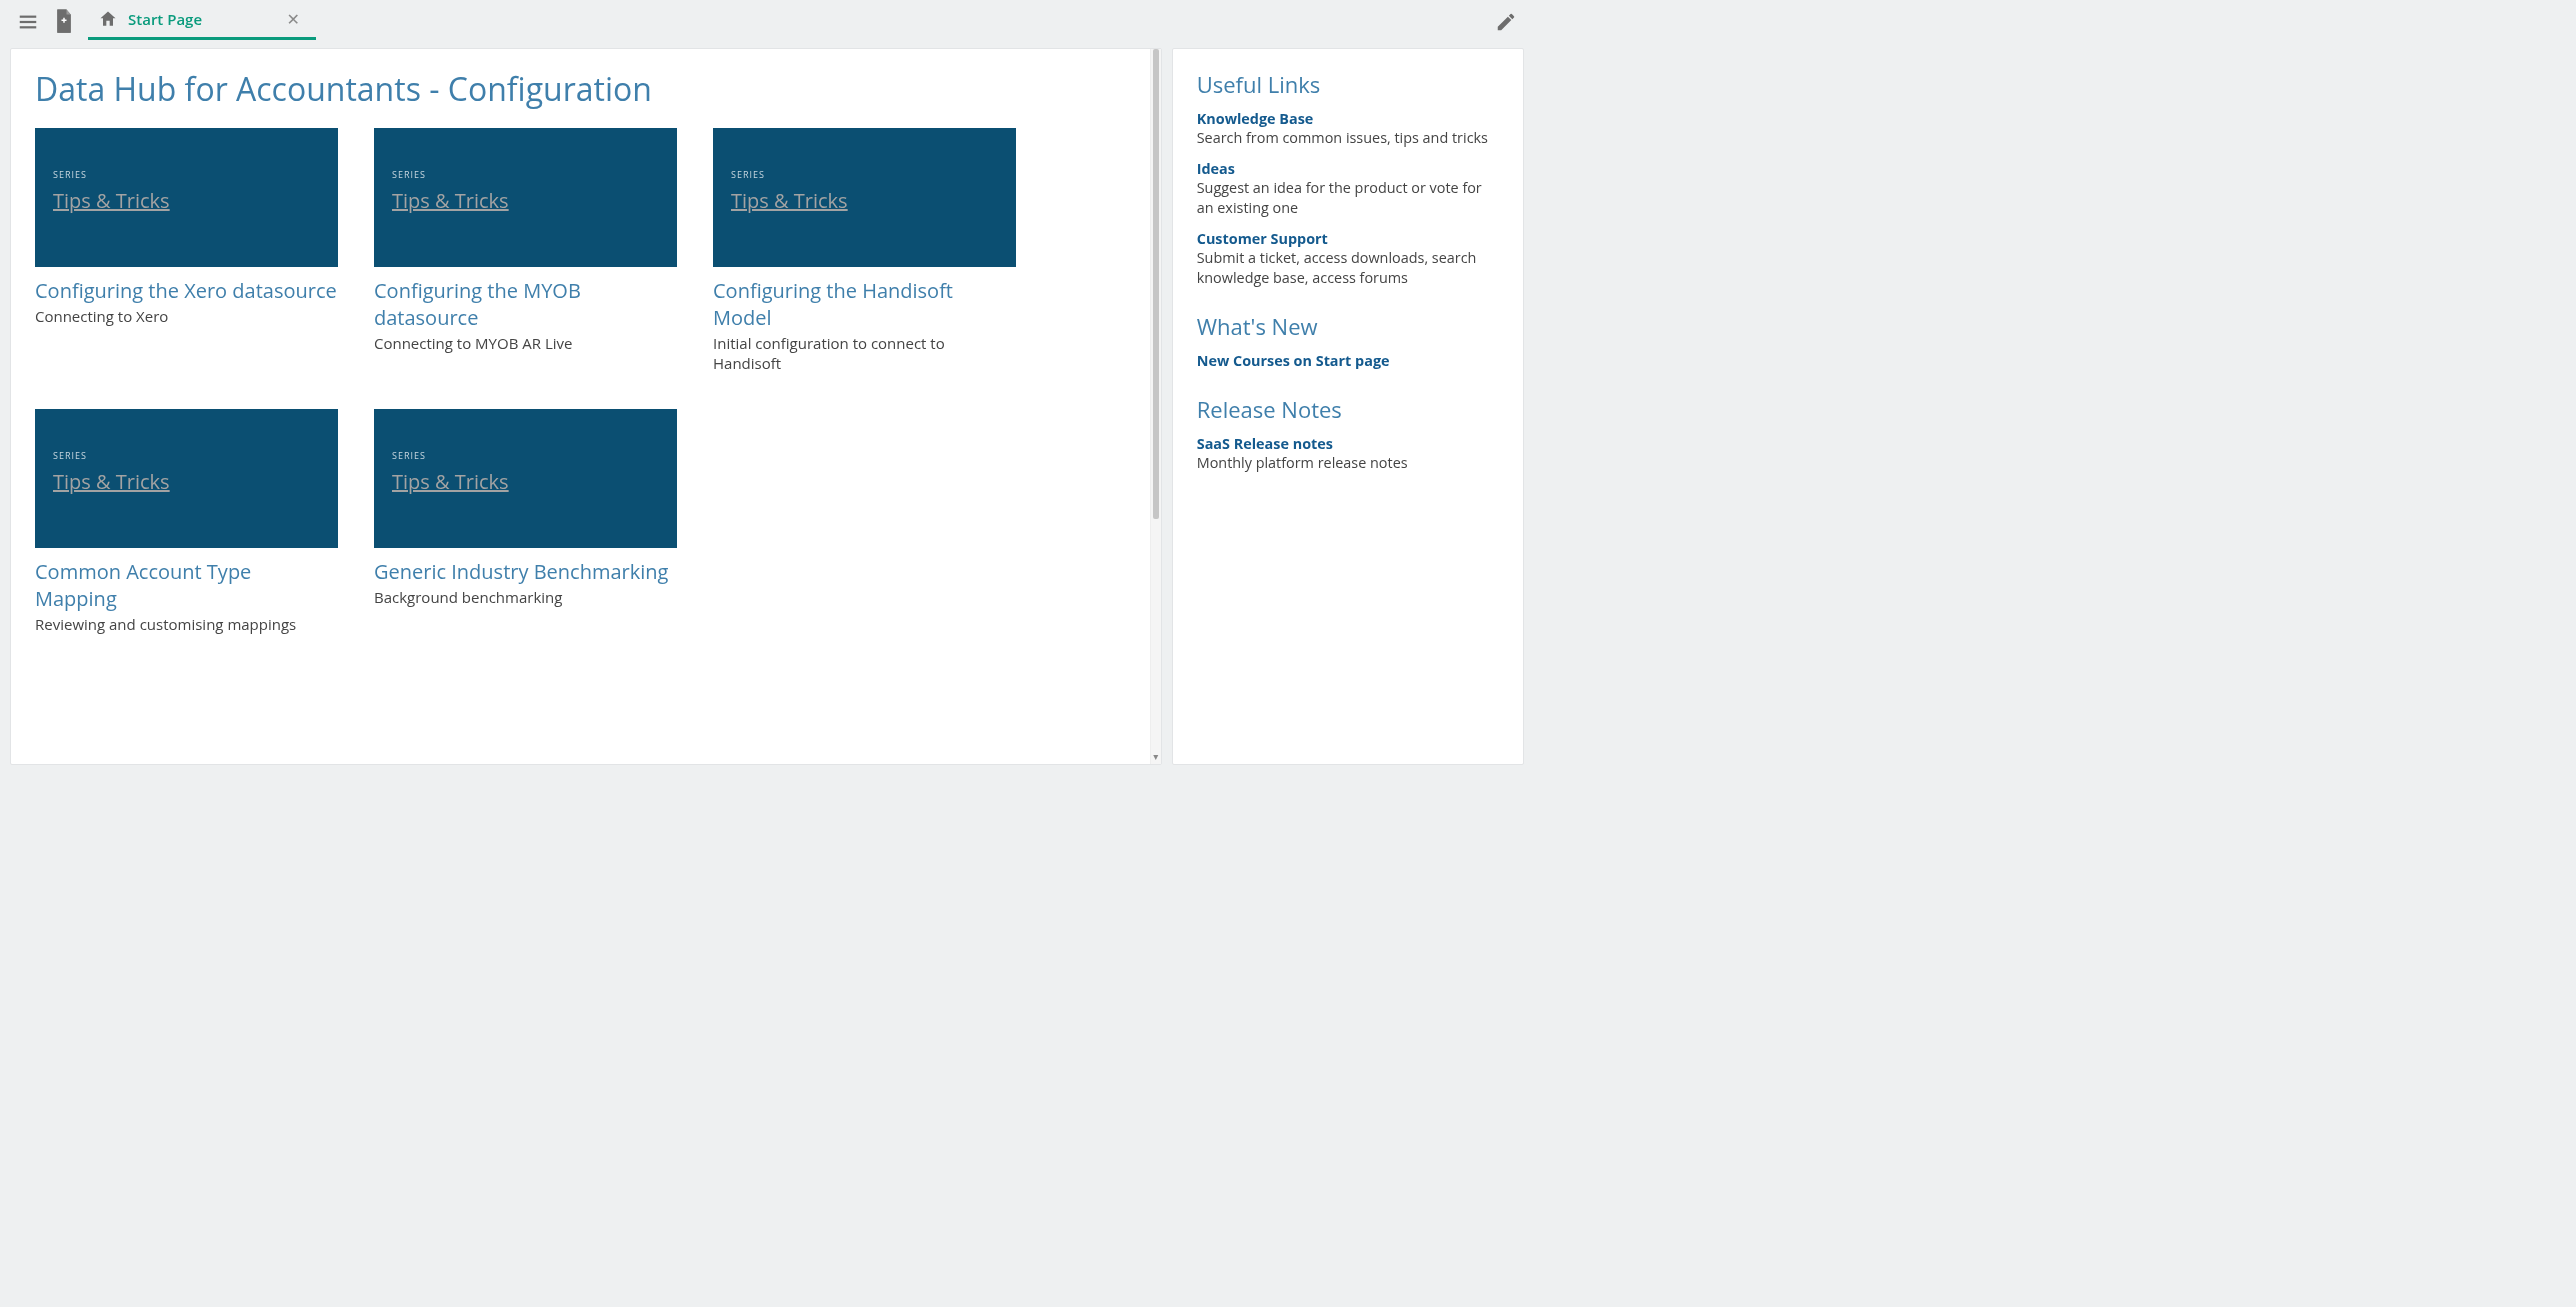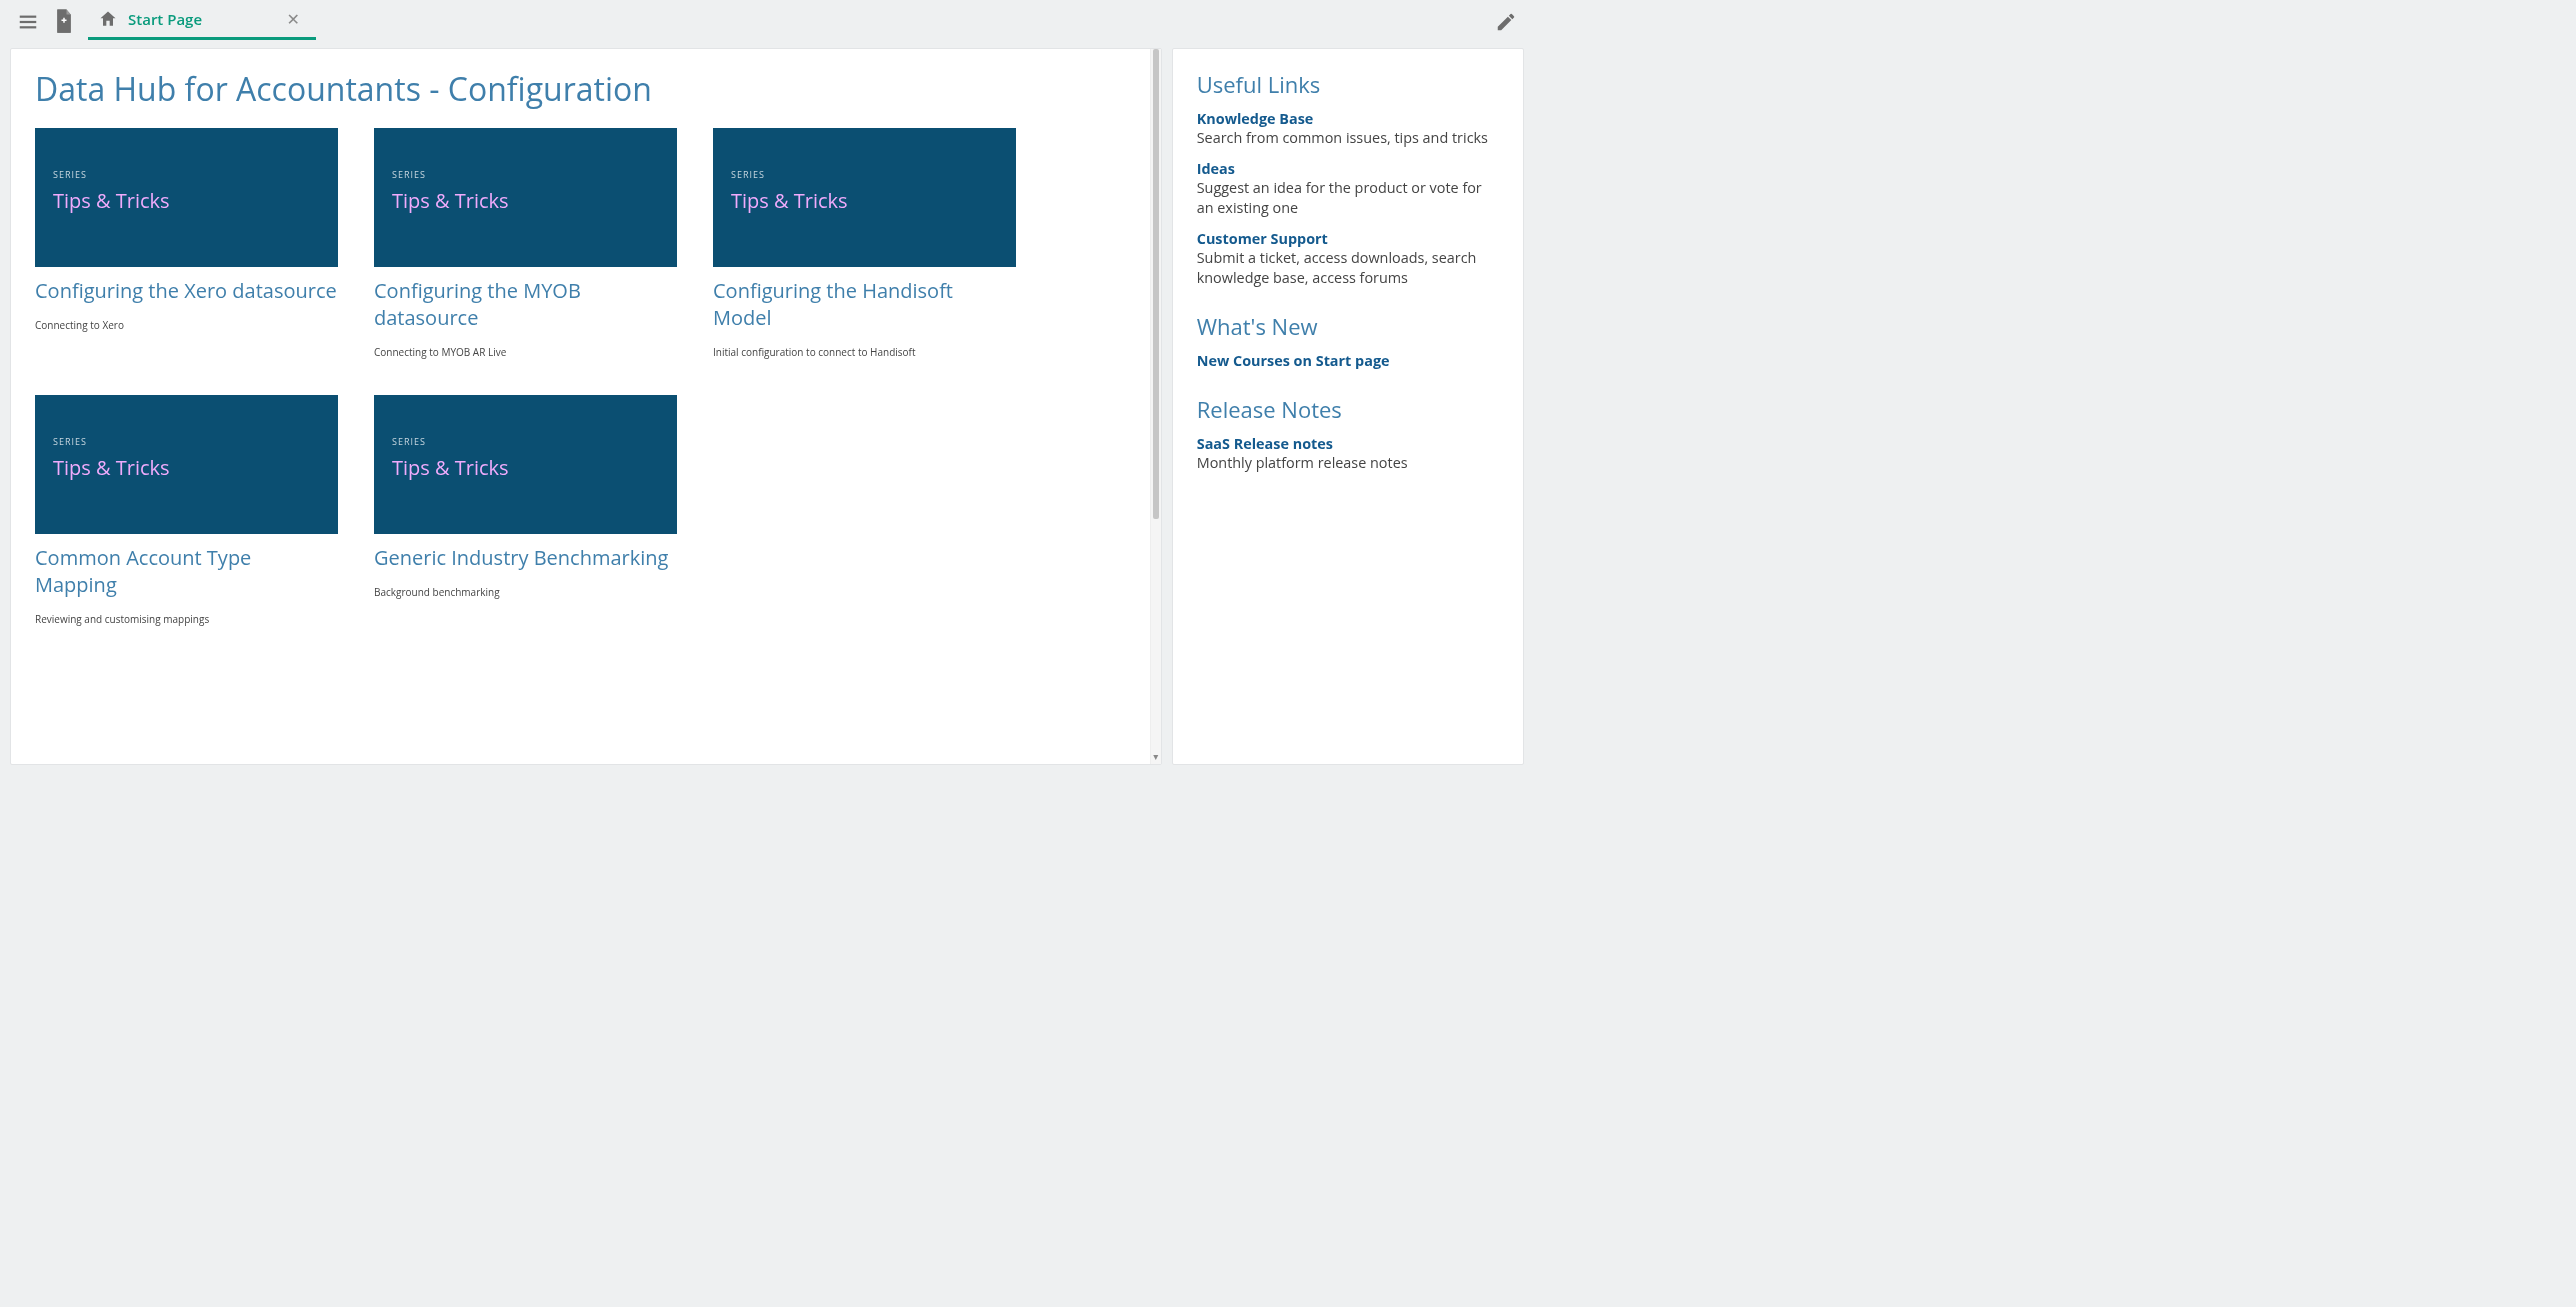--- a/index.html
+++ b/index.html
@@ -163,32 +163,33 @@
   .card-series {
     font-size: 9px;
     letter-spacing: 1px;
     color: #c7d6df;
     text-transform: uppercase;
     margin-bottom: 6px;
   }
   .card-banner {
     font-size: 20px;
     font-weight: 400;
-    color: #f0abfc;
+    color: #a3a3a3;
+    text-decoration: underline;
   }
   .card-title {
     color: #3f7fab;
     font-size: 20px;
     font-weight: 400;
     margin-top: 10px;
   }
   .card-sub {
     color: #444;
-    font-size: 10px;
-    margin-top: 14px;
+    font-size: 15px;
+    margin-top: 2px;
   }
 
   
   .section-title {
     color: #3f7fab;
     font-size: 22px;
     font-weight: 400;
     margin-top: 2px;
     margin-bottom: 10px;
   }

